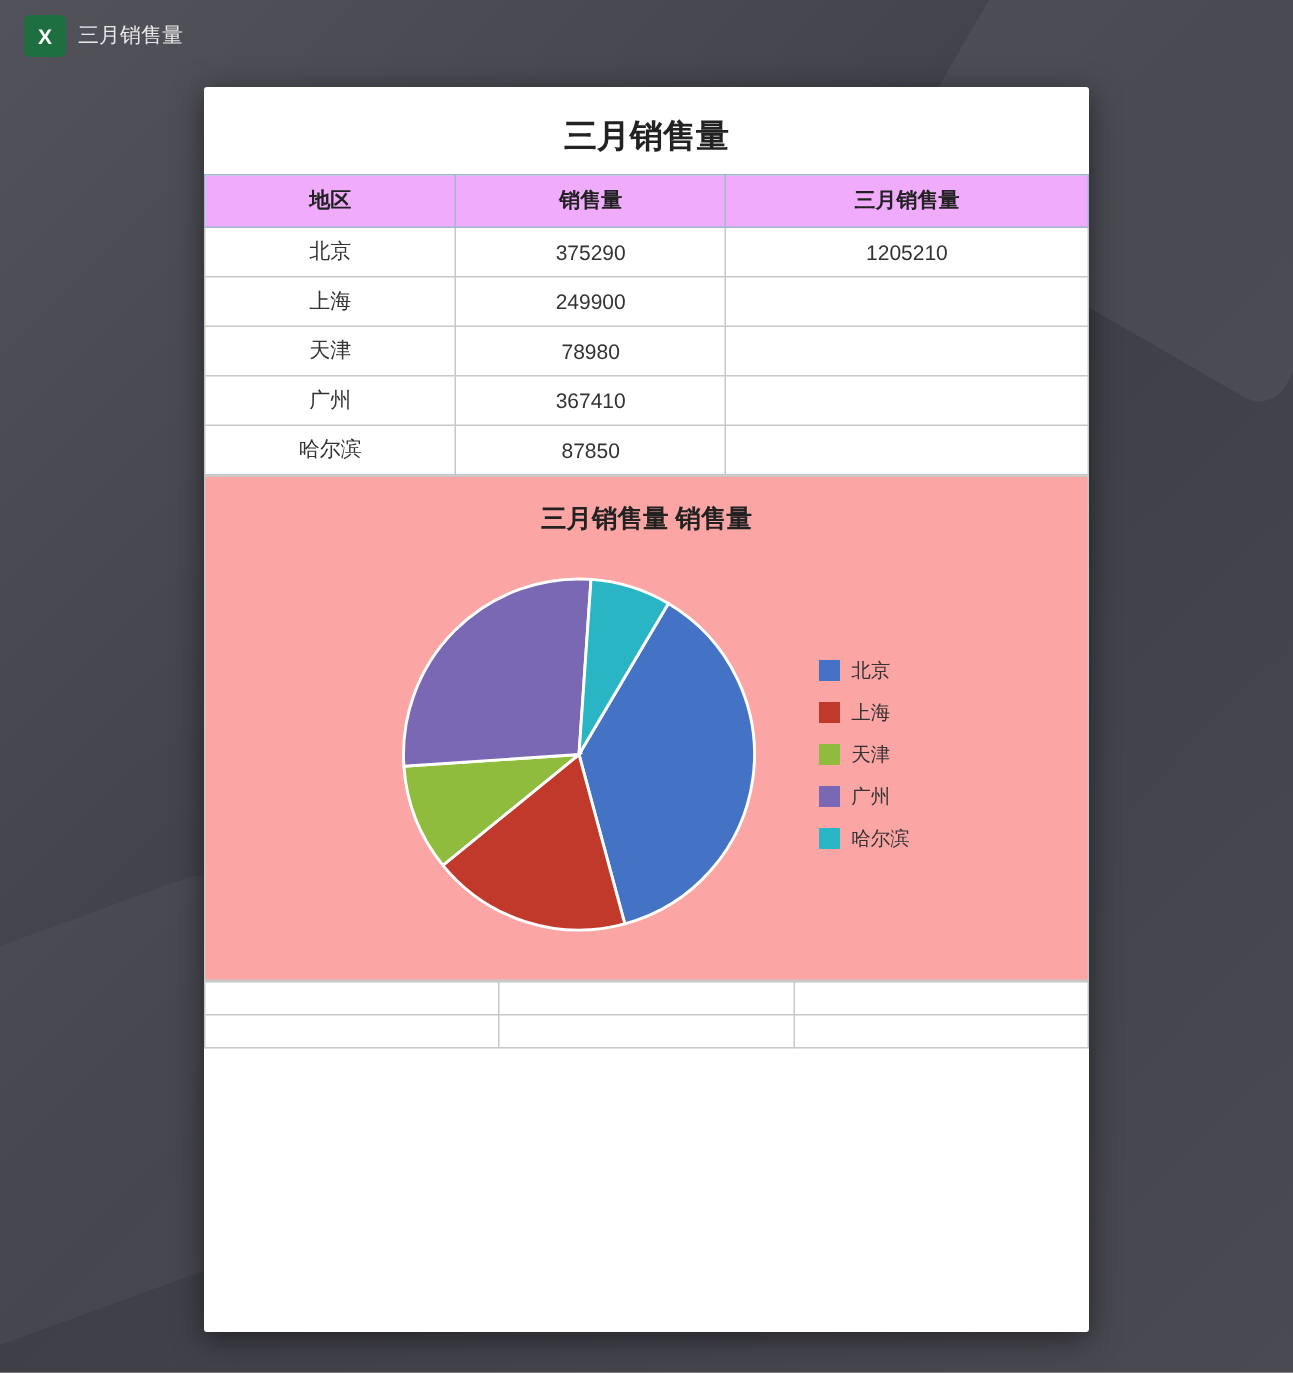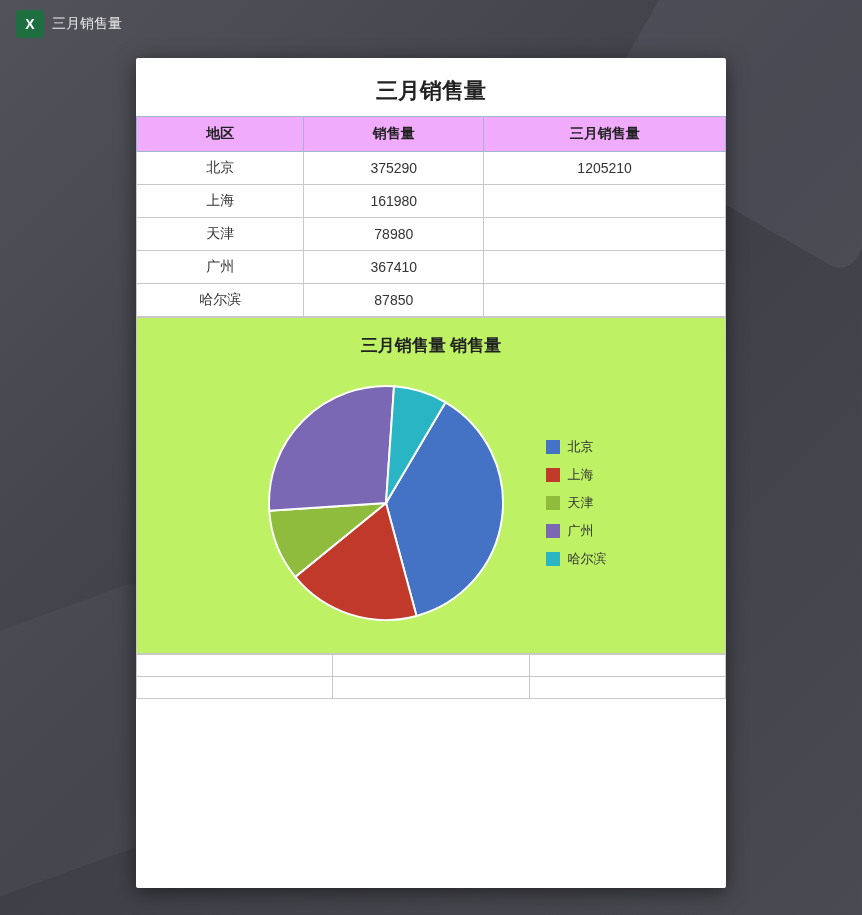--- a/index.html
+++ b/index.html
@@ -114,21 +114,21 @@
       margin-left: 16px;
     }
     table.data-table tr td:nth-child(3) {
       text-align: center;
     }
 
     .chart-section {
       border: 1px solid #c8c8c8;
       margin: 0;
       padding: 16px 10px 20px;
-      background: #bef264;
+      background: #fca5a5;
     }
 
     .chart-title {
       text-align: center;
       font-size: 17px;
       font-weight: bold;
       color: #222;
       margin-bottom: 16px;
     }
 
@@ -204,21 +204,21 @@
         </tr>
       </thead>
       <tbody id="table-body">
       <tr>
             <td>北京</td>
             <td>375290</td>
             <td>1205210</td>
           </tr>
           <tr>
             <td>上海</td>
-            <td>161980</td>
+            <td>249900</td>
             <td></td>
           </tr>
           <tr>
             <td>天津</td>
             <td>78980</td>
             <td></td>
           </tr>
           <tr>
             <td>广州</td>
             <td>367410</td>

